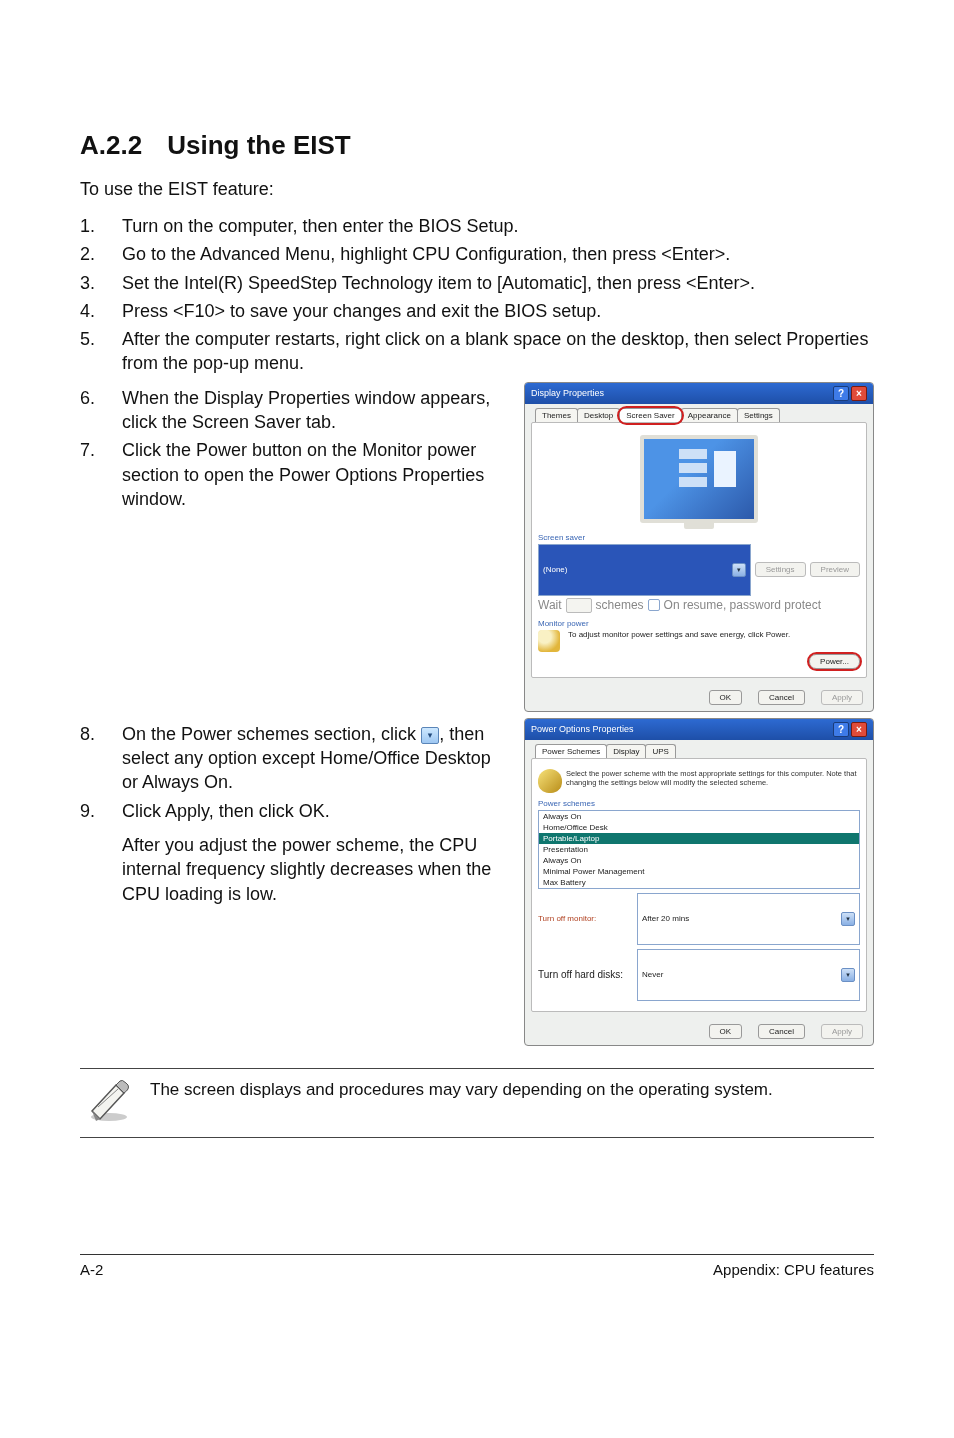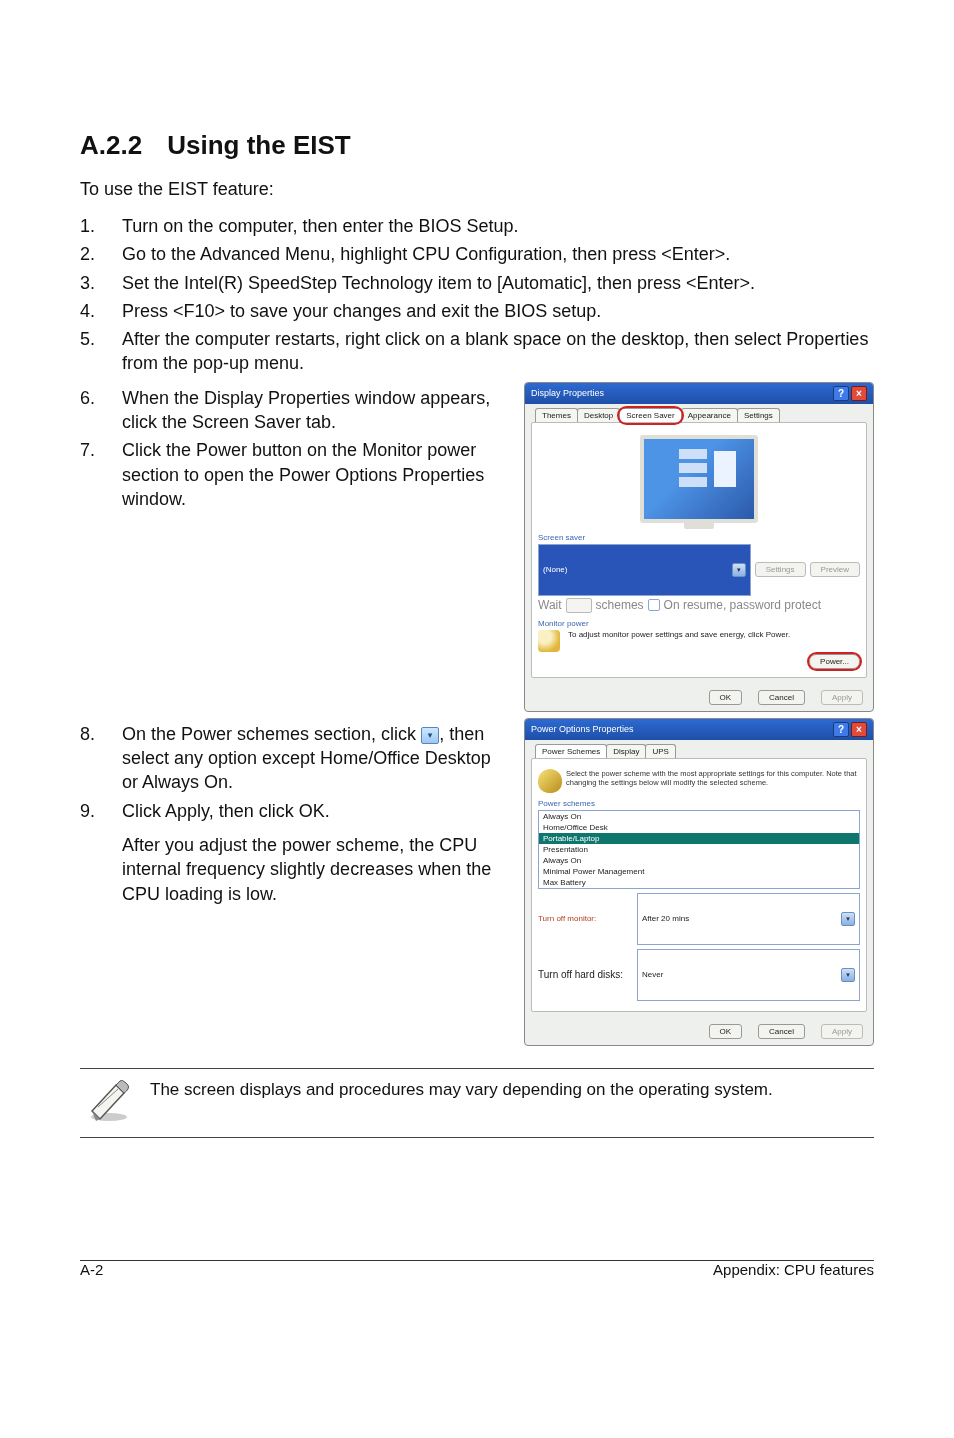--- a/index.html
+++ b/index.html
@@ -40,21 +40,21 @@
   .btn.dis{color:#999;border-color:#bbb;}
   .btn.red{position:relative;border-radius:7px;}
   .btn.red::after{content:"";position:absolute;inset:-3px;border:2px solid #d02020;border-radius:10px;pointer-events:none;}
   .dlg-footer{display:flex;justify-content:flex-end;gap:16px;padding:6px 10px;}
   .note-box{margin-top:22px;border-top:1px solid #444;border-bottom:1px solid #444;padding:10px 10px 10px 70px;position:relative;font-size:17px;line-height:1.35;min-height:48px;}
   .note-icon{position:absolute;left:6px;top:8px;width:46px;height:46px;}
   .scheme-list{border:1px solid #8aa6ce;font-size:8px;}
   .scheme-list .hdr{background:#fff;padding:1px 4px;}
   .scheme-list .opt{padding:1px 4px;background:#fff;}
   .scheme-list .opt.sel{background:#0f766e;color:#fff;}
-  .footer{position:absolute;left:80px;right:80px;bottom:56px;border-top:1px solid #333;display:flex;justify-content:space-between;font-size:15px;color:#111;}
+  .footer{position:absolute;left:80px;right:80px;bottom:56px;border-top:1px solid #333;display:flex;justify-content:space-between;font-size:15px;color:#111;padding-top:6px;}
   .dd-inline{display:inline-flex;width:16px;height:15px;background:linear-gradient(180deg,#cde8ff,#9ec7f2);border:1px solid #5a85b8;border-radius:2px;vertical-align:middle;align-items:center;justify-content:center;font-size:9px;color:#234a7c;}
   .after-adjust{margin-top:10px;}
   .spin{width:24px;border:1px solid #bbb;background:#f4f4f0;border-radius:2px;height:13px;}
   .check{width:10px;height:10px;border:1px solid #8aa6ce;border-radius:2px;background:#fff;}
   .small-muted{color:#888;font-size:12px;}
   .energy-icon{width:22px;height:22px;background:radial-gradient(circle at 30% 30%,#f9f1c4 30%,#e2b63b 70%);border-radius:4px;margin-right:4px;}
   .infobox{display:flex;gap:0;font-size:7.5px;color:#333;margin:4px 0 6px 0;line-height:1.2;}
   .plug-icon{width:24px;height:24px;background:linear-gradient(135deg,#f7e27a,#b88c18);border-radius:50% 50% 45% 45%;position:relative;margin-right:4px;flex-shrink:0;}
   .sep-row{display:flex;align-items:center;gap:4px;margin:4px 0;}
 </style>

